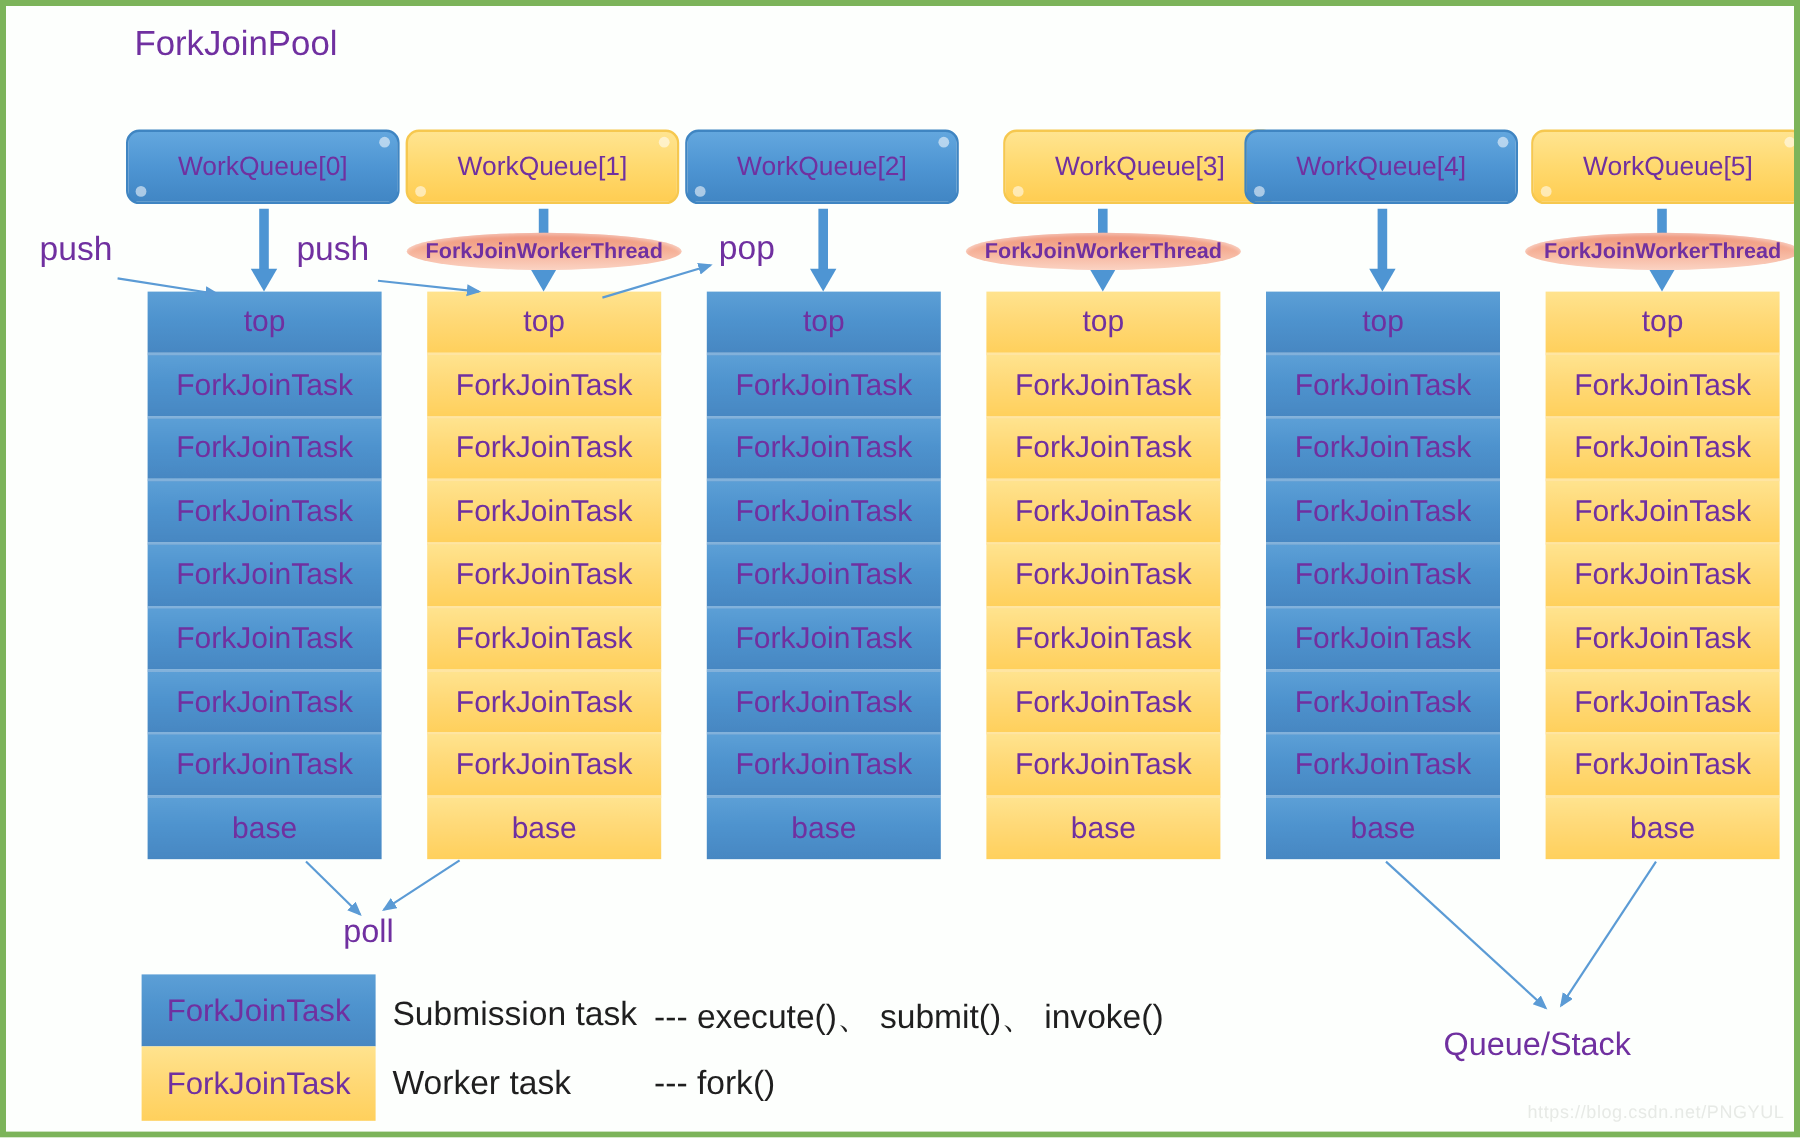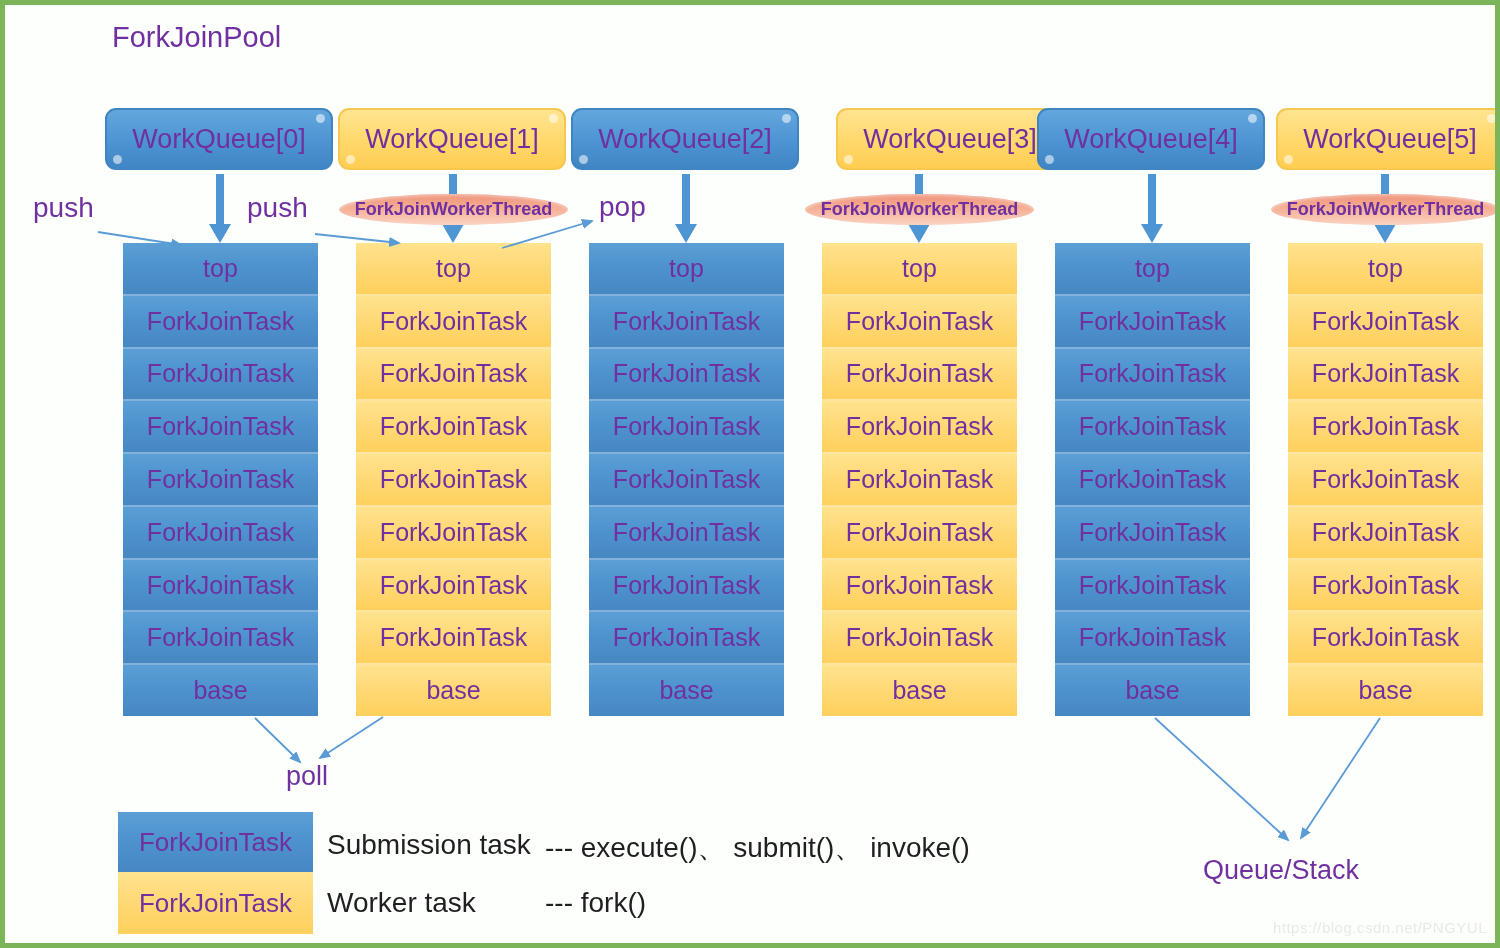--- a/index.html
+++ b/index.html
@@ -15,21 +15,21 @@
   }
   .title{
     position:absolute;left:107px;top:16px;
     font-size:29px;color:#7030A0;
   }
   
   .hdr{
     position:absolute;top:103px;height:62px;width:228px;
     border-radius:11px;
     display:flex;align-items:center;justify-content:center;
-    font-size:27px;color:#7030A0;
+    font-size:22px;color:#7030A0;
     box-sizing:border-box;
     text-align:right;
   }
   .hdr.blue{background:linear-gradient(180deg,#63A7DE 0%,#4E95D3 50%,#4186C4 100%);border:2px solid #3F85C2;}
   .hdr.yellow{background:linear-gradient(180deg,#FFE490 0%,#FFD96E 50%,#FFCD52 100%);border:2px solid #F6C84F;}
   .hdr::before{content:"";position:absolute;top:4px;right:6px;width:9px;height:9px;border-radius:50%;background:rgba(255,255,255,0.55);}
   .hdr::after{content:"";position:absolute;bottom:4px;left:6px;width:9px;height:9px;border-radius:50%;background:rgba(255,255,255,0.55);}
   
   .col{
     position:absolute;top:238px;height:473px;width:195px;

